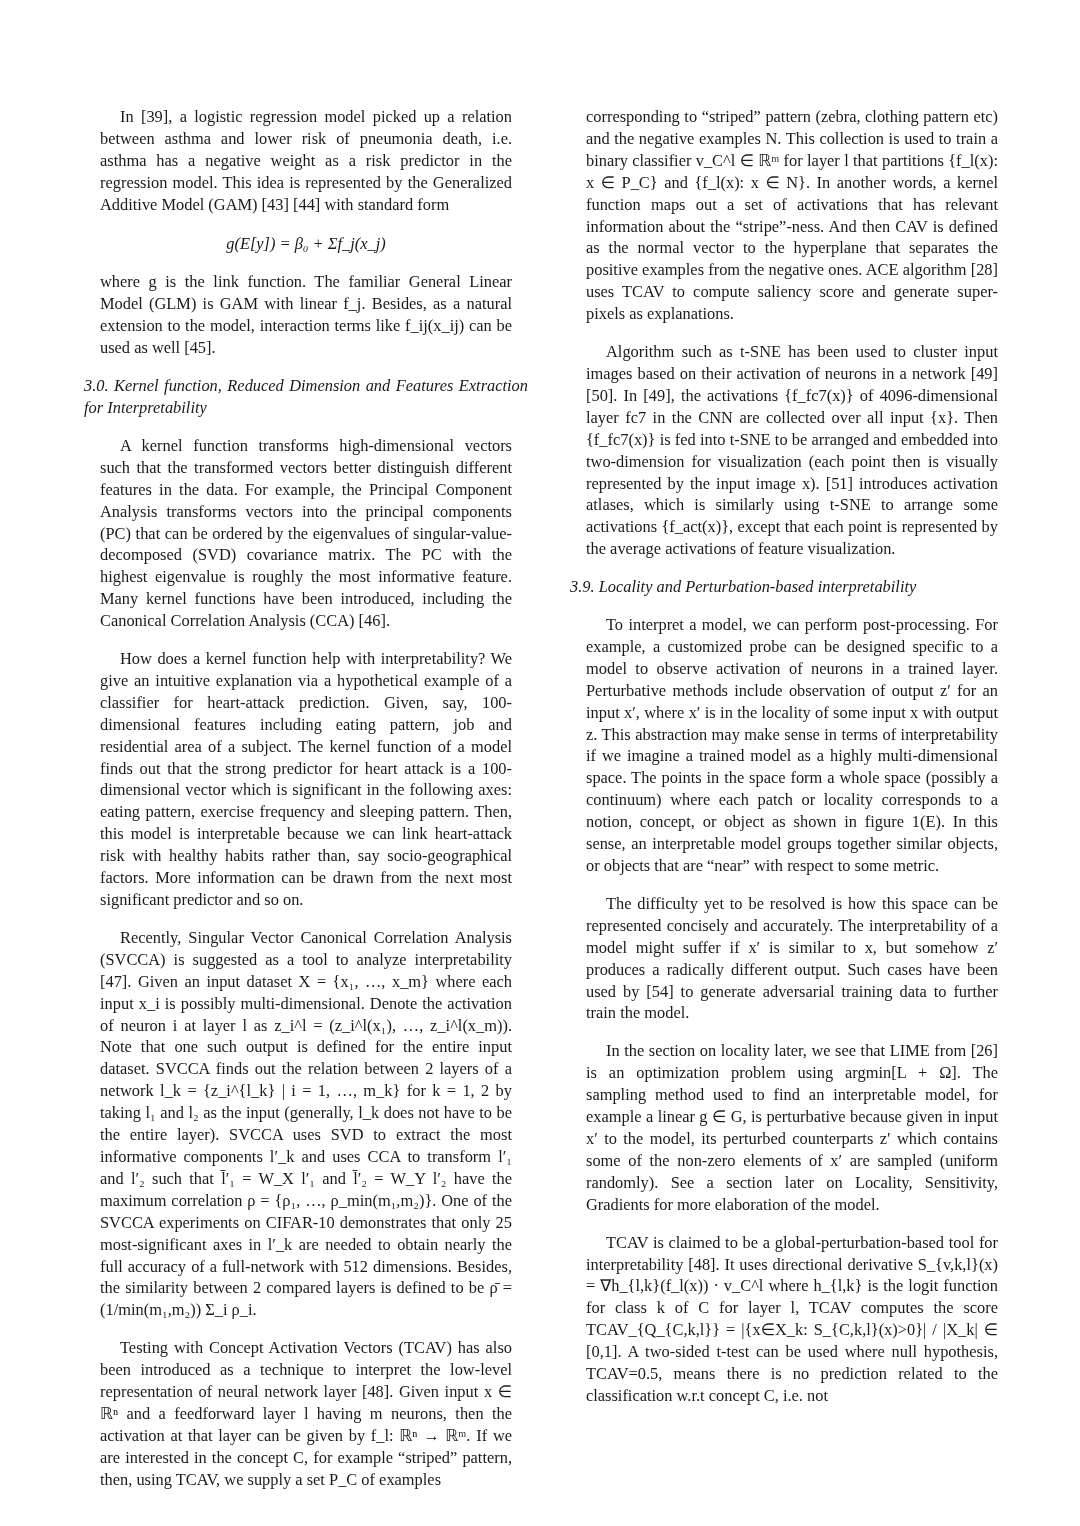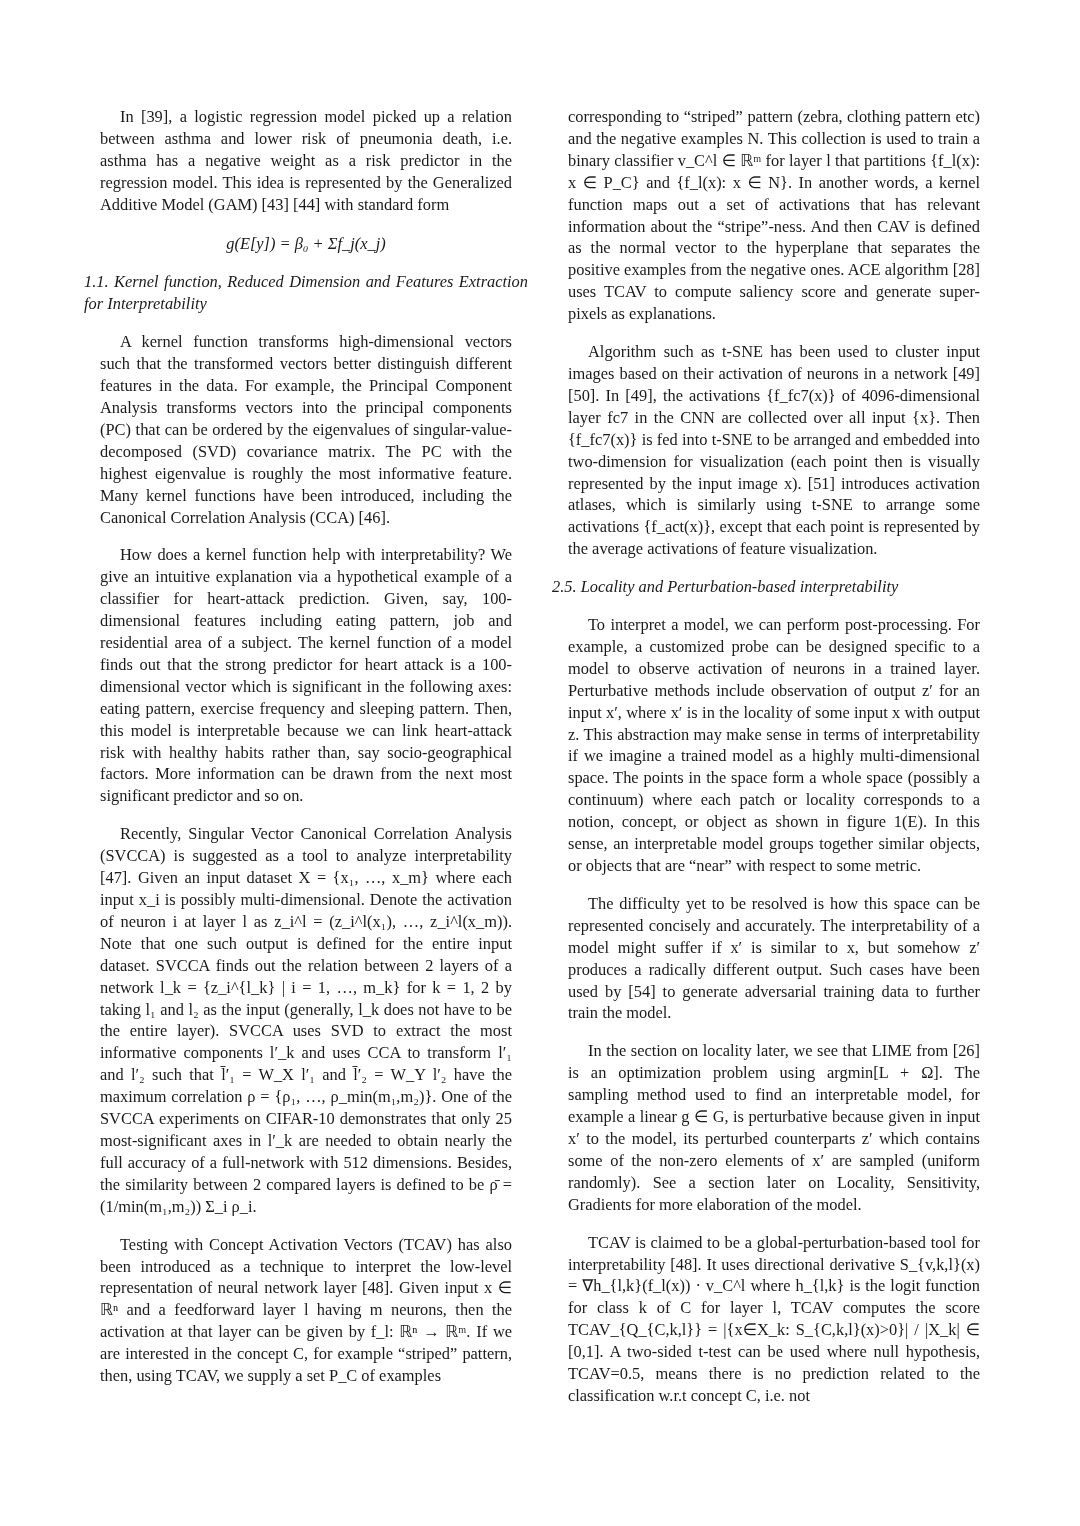--- a/index.html
+++ b/index.html
@@ -2,40 +2,41 @@
 <html><head>
   <meta charset="utf-8">
   <style>
     html, body { margin: 0; padding: 0; background: #ffffff; }
     body {
       width: 1080px; height: 1526px; position: relative; overflow: hidden;
       font-family: "Liberation Serif", serif; color: #1a1a1a;
     }
     .col { position: absolute; top: 90px; width: 444px; font-size: 16.4px; line-height: 21.9px; text-align: justify; }
     .col.left { left: 84px; }
-    .col.right { left: 552px; }
+    .col.right { left: 570px; }
     p { margin: 16px; text-indent: 20px; }
     p.noindent { text-indent: 0; }
     .eq { text-align: center; font-style: italic; margin: 17px 0; text-indent: 0; }
     h3 { font-weight: normal; font-style: italic; font-size: 16.4px; margin: 7px 0 5px 0; line-height: 21.9px; text-align: justify; }
   </style>
 </head>
 <body>
 
 <div class="col left">
   <p class="para">In [39], a logistic regression model picked up a relation between asthma and lower risk of pneumonia death, i.e. asthma has a negative weight as a risk predictor in the regression model. This idea is represented by the Generalized Additive Model (GAM) [43] [44] with standard form</p>
   <div class="eq">g(E[y]) = β₀ + Σf_j(x_j)</div>
-  <h3>1.1. Kernel function, Reduced Dimension and Features Extraction for Interpretability</h3>
+  <p class="noindent">where g is the link function. The familiar General Linear Model (GLM) is GAM with linear f_j. Besides, as a natural extension to the model, interaction terms like f_ij(x_ij) can be used as well [45].</p>
+  <h3>3.0. Kernel function, Reduced Dimension and Features Extraction for Interpretability</h3>
   <p>A kernel function transforms high-dimensional vectors such that the transformed vectors better distinguish different features in the data. For example, the Principal Component Analysis transforms vectors into the principal components (PC) that can be ordered by the eigenvalues of singular-value-decomposed (SVD) covariance matrix. The PC with the highest eigenvalue is roughly the most informative feature. Many kernel functions have been introduced, including the Canonical Correlation Analysis (CCA) [46].</p>
   <p>How does a kernel function help with interpretability? We give an intuitive explanation via a hypothetical example of a classifier for heart-attack prediction. Given, say, 100-dimensional features including eating pattern, job and residential area of a subject. The kernel function of a model finds out that the strong predictor for heart attack is a 100-dimensional vector which is significant in the following axes: eating pattern, exercise frequency and sleeping pattern. Then, this model is interpretable because we can link heart-attack risk with healthy habits rather than, say socio-geographical factors. More information can be drawn from the next most significant predictor and so on.</p>
   <p>Recently, Singular Vector Canonical Correlation Analysis (SVCCA) is suggested as a tool to analyze interpretability [47]. Given an input dataset X = {x₁, …, x_m} where each input x_i is possibly multi-dimensional. Denote the activation of neuron i at layer l as z_i^l = (z_i^l(x₁), …, z_i^l(x_m)). Note that one such output is defined for the entire input dataset. SVCCA finds out the relation between 2 layers of a network l_k = {z_i^{l_k} | i = 1, …, m_k} for k = 1, 2 by taking l₁ and l₂ as the input (generally, l_k does not have to be the entire layer). SVCCA uses SVD to extract the most informative components l′_k and uses CCA to transform l′₁ and l′₂ such that l̄′₁ = W_X l′₁ and l̄′₂ = W_Y l′₂ have the maximum correlation ρ = {ρ₁, …, ρ_min(m₁,m₂)}. One of the SVCCA experiments on CIFAR-10 demonstrates that only 25 most-significant axes in l′_k are needed to obtain nearly the full accuracy of a full-network with 512 dimensions. Besides, the similarity between 2 compared layers is defined to be ρ̄ = (1/min(m₁,m₂)) Σ_i ρ_i.</p>
   <p>Testing with Concept Activation Vectors (TCAV) has also been introduced as a technique to interpret the low-level representation of neural network layer [48]. Given input x ∈ ℝⁿ and a feedforward layer l having m neurons, then the activation at that layer can be given by f_l: ℝⁿ → ℝᵐ. If we are interested in the concept C, for example “striped” pattern, then, using TCAV, we supply a set P_C of examples</p>
 </div>
 
 <div class="col right">
   <p class="noindent">corresponding to “striped” pattern (zebra, clothing pattern etc) and the negative examples N. This collection is used to train a binary classifier v_C^l ∈ ℝᵐ for layer l that partitions {f_l(x): x ∈ P_C} and {f_l(x): x ∈ N}. In another words, a kernel function maps out a set of activations that has relevant information about the “stripe”-ness. And then CAV is defined as the normal vector to the hyperplane that separates the positive examples from the negative ones. ACE algorithm [28] uses TCAV to compute saliency score and generate super-pixels as explanations.</p>
   <p>Algorithm such as t-SNE has been used to cluster input images based on their activation of neurons in a network [49] [50]. In [49], the activations {f_fc7(x)} of 4096-dimensional layer fc7 in the CNN are collected over all input {x}. Then {f_fc7(x)} is fed into t-SNE to be arranged and embedded into two-dimension for visualization (each point then is visually represented by the input image x). [51] introduces activation atlases, which is similarly using t-SNE to arrange some activations {f_act(x)}, except that each point is represented by the average activations of feature visualization.</p>
-  <h3>2.5. Locality and Perturbation-based interpretability</h3>
+  <h3>3.9. Locality and Perturbation-based interpretability</h3>
   <p>To interpret a model, we can perform post-processing. For example, a customized probe can be designed specific to a model to observe activation of neurons in a trained layer. Perturbative methods include observation of output z′ for an input x′, where x′ is in the locality of some input x with output z. This abstraction may make sense in terms of interpretability if we imagine a trained model as a highly multi-dimensional space. The points in the space form a whole space (possibly a continuum) where each patch or locality corresponds to a notion, concept, or object as shown in figure 1(E). In this sense, an interpretable model groups together similar objects, or objects that are “near” with respect to some metric.</p>
   <p>The difficulty yet to be resolved is how this space can be represented concisely and accurately. The interpretability of a model might suffer if x′ is similar to x, but somehow z′ produces a radically different output. Such cases have been used by [54] to generate adversarial training data to further train the model.</p>
   <p>In the section on locality later, we see that LIME from [26] is an optimization problem using argmin[L + Ω]. The sampling method used to find an interpretable model, for example a linear g ∈ G, is perturbative because given in input x′ to the model, its perturbed counterparts z′ which contains some of the non-zero elements of x′ are sampled (uniform randomly). See a section later on Locality, Sensitivity, Gradients for more elaboration of the model.</p>
   <p>TCAV is claimed to be a global-perturbation-based tool for interpretability [48]. It uses directional derivative S_{v,k,l}(x) = ∇h_{l,k}(f_l(x)) · v_C^l where h_{l,k} is the logit function for class k of C for layer l, TCAV computes the score TCAV_{Q_{C,k,l}} = |{x∈X_k: S_{C,k,l}(x)&gt;0}| / |X_k| ∈ [0,1]. A two-sided t-test can be used where null hypothesis, TCAV=0.5, means there is no prediction related to the classification w.r.t concept C, i.e. not</p>
 </div>
 
 </body></html>

